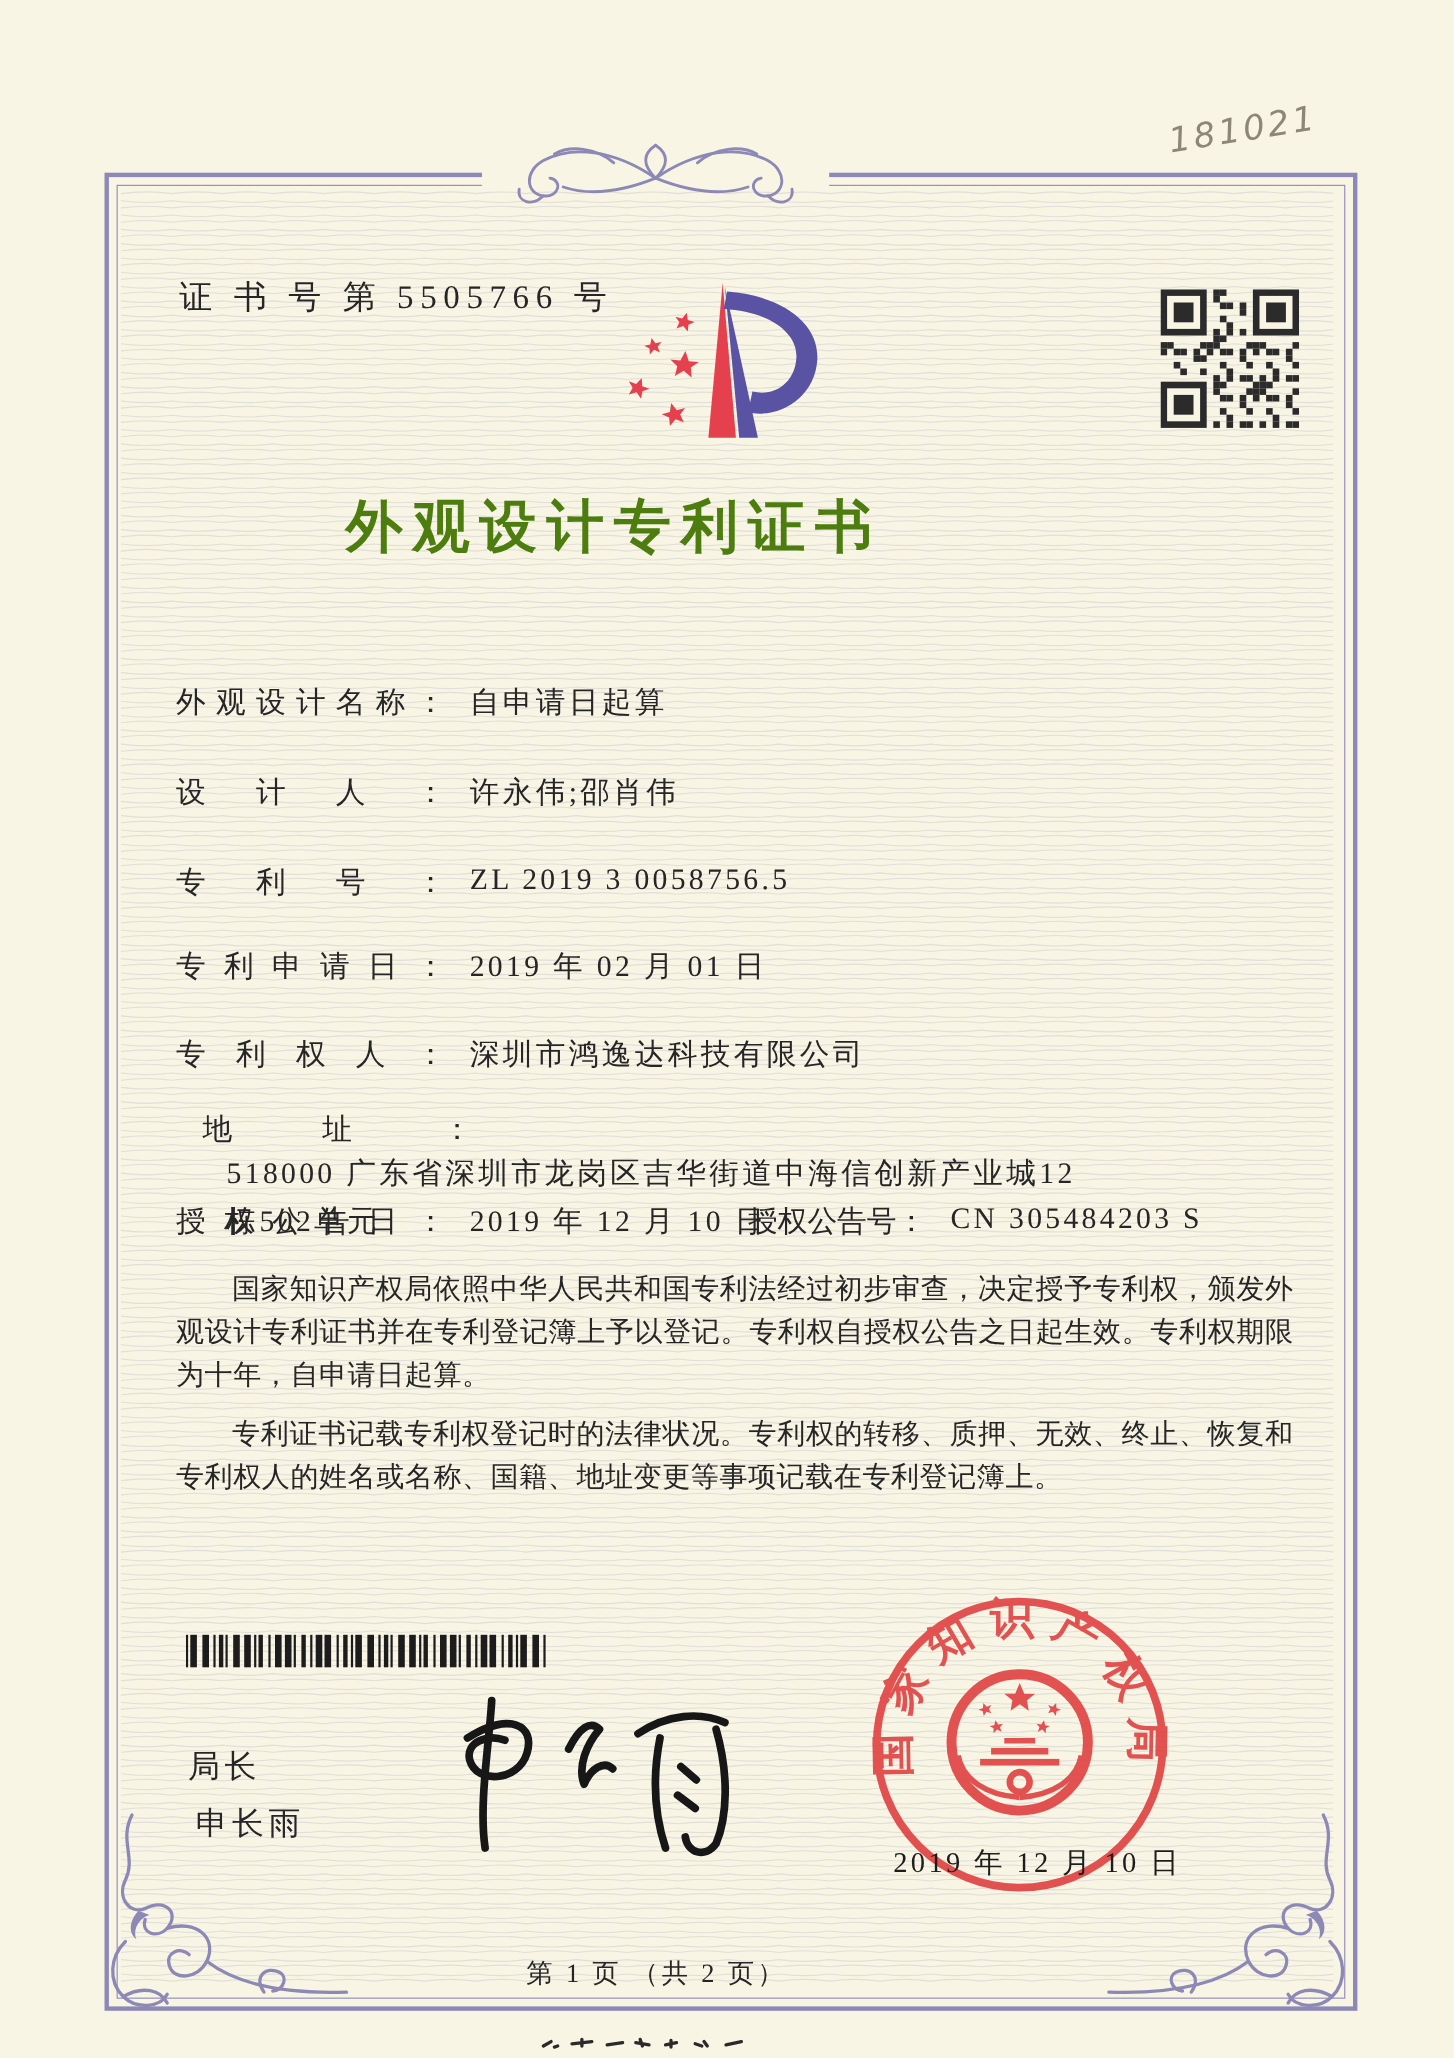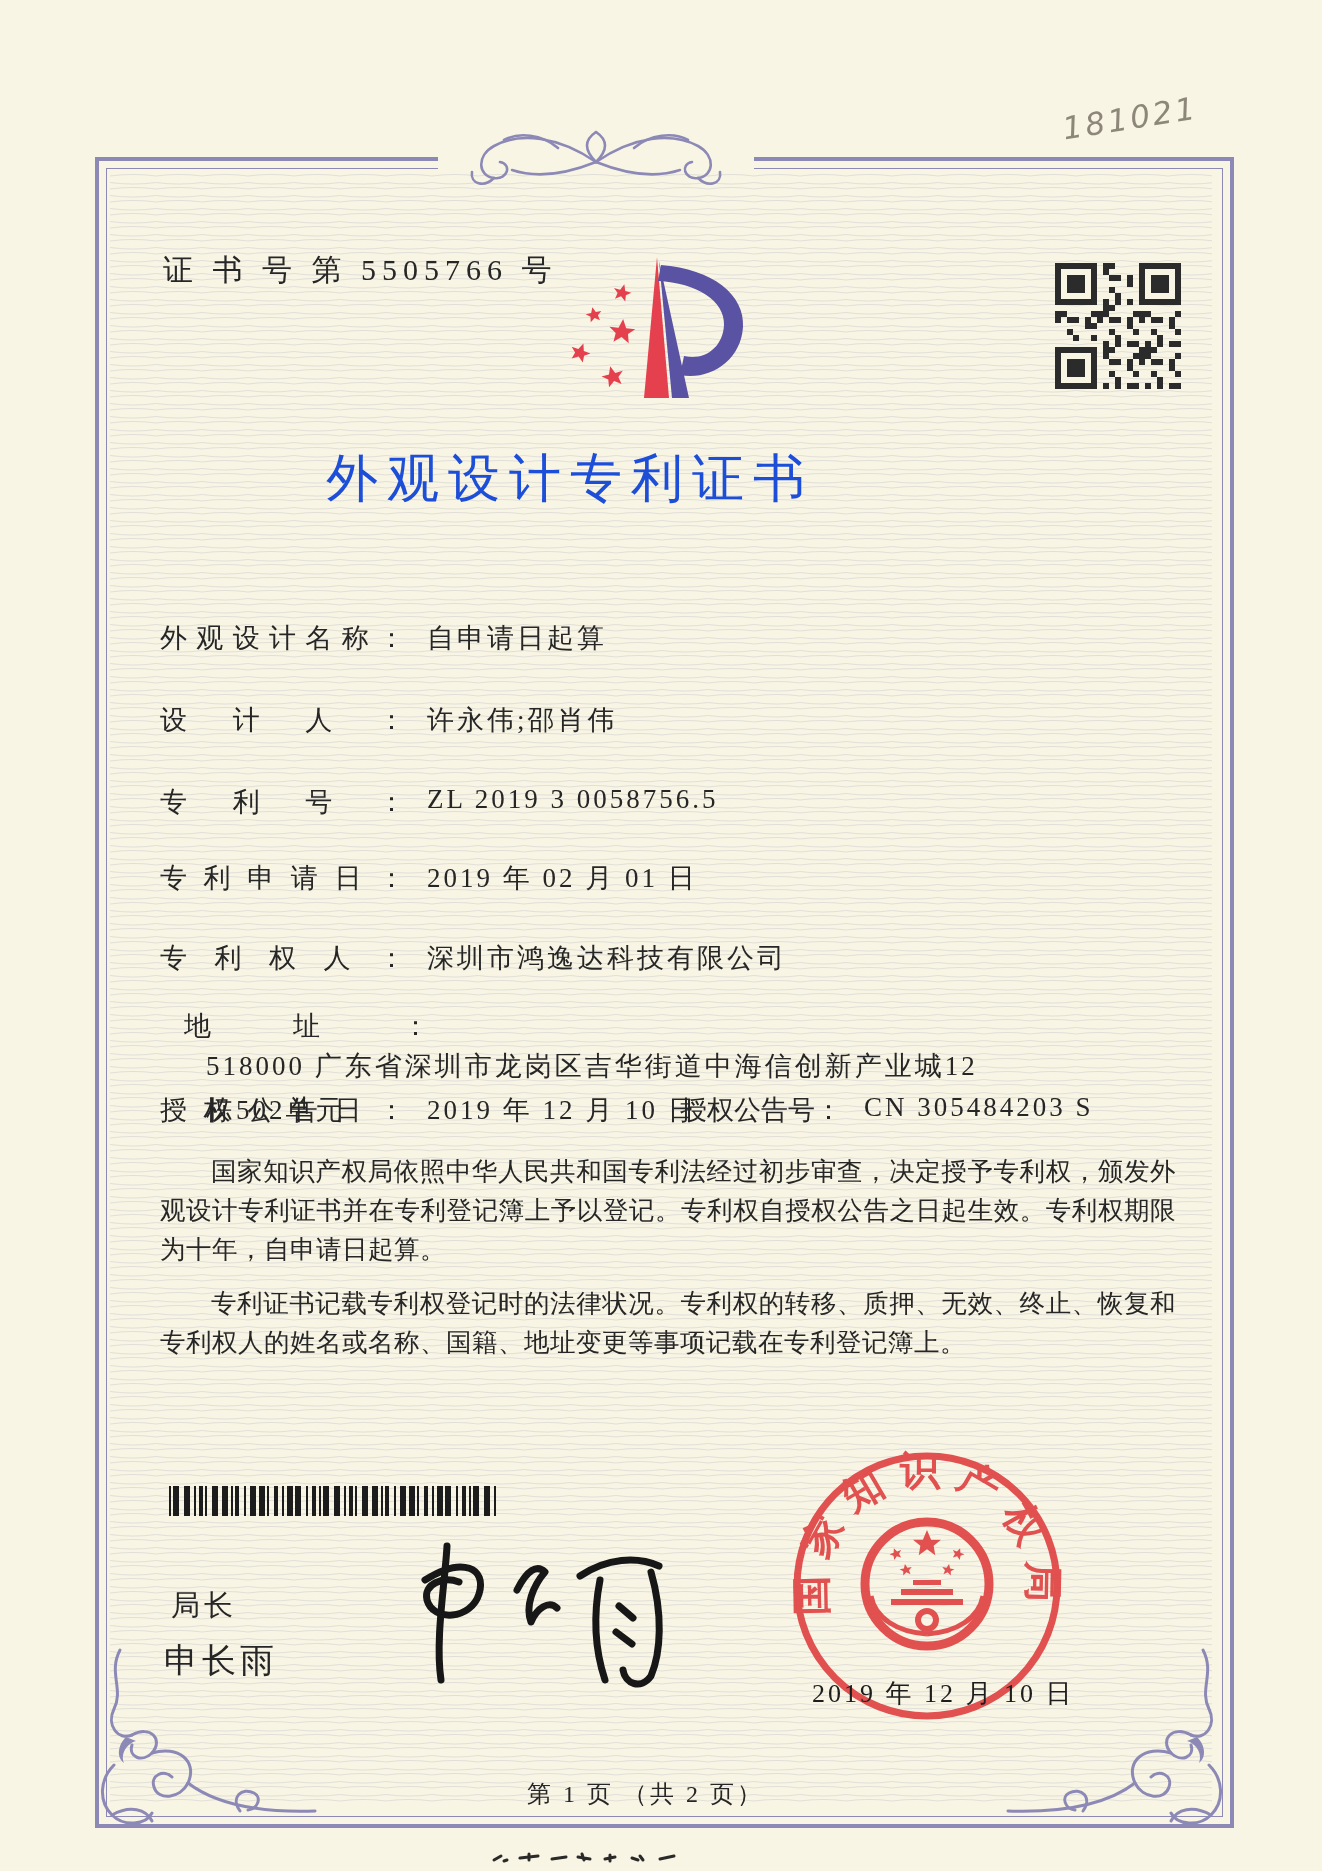--- a/index.html
+++ b/index.html
@@ -14,41 +14,41 @@
                border:4px solid #8d89b6;z-index:1;}
   .frame-inner{position:absolute;left:7px;top:7px;right:7px;bottom:7px;border:1.5px solid #8d89b6;}
   .waves{position:absolute;left:110px;top:172px;z-index:0;}
   .flourish{position:absolute;z-index:2;}
   .ornament-top{position:absolute;left:438px;top:120px;z-index:3;}
   
   .abs{position:absolute;z-index:4;}
   .cert-no{left:163px;top:250px;font-size:30px;letter-spacing:6px;}
   .logo{left:545px;top:253px;}
   .qr{left:1055px;top:263px;}
-  .title{left:60px;top:444px;width:1020px;text-align:center;font-size:52px;font-weight:normal;
-         letter-spacing:9px;color:#1d4ed8;}
+  .title{left:48px;top:444px;width:1020px;text-align:center;font-size:52px;font-weight:bold;
+         letter-spacing:9px;color:#4d7c0f;}
   .frow{left:160px;width:1040px;font-size:27px;white-space:nowrap;}
   .flabel{display:inline-block;width:245px;text-align:justify;text-align-last:justify;
           vertical-align:top;}
   .fvalue{display:inline-block;margin-left:22px;letter-spacing:3px;vertical-align:top;}
   .fvalue-wrap{white-space:normal;width:792px;line-height:44px;}
   .row-wrap{white-space:normal;}
   .pair2{position:absolute;left:520px;top:0;}
   .pair2 .flabel{width:auto;text-align:left;text-align-last:auto;}
   .para{left:160px;width:1016px;font-size:25.5px;line-height:39px;text-align:justify;
         text-indent:51px;letter-spacing:0.5px;}
   .p1{top:1152px;}
   .p2{top:1284px;}
   .barcode{left:169px;top:1486px;}
   .officer-title{left:171px;top:1586px;font-size:29px;letter-spacing:4px;}
-  .officer-name{left:164px;top:1638px;font-size:34px;letter-spacing:4px;}
+  .officer-name{left:178px;top:1638px;font-size:29px;letter-spacing:4px;}
   .sign{left:375px;top:1528px;z-index:6;}
   .seal{left:787px;top:1446px;z-index:5;}
   .seal-date{left:812px;top:1676px;font-size:26px;letter-spacing:3px;z-index:7;color:#1d1d1d;}
-  .footer{left:430px;top:1778px;width:334px;text-align:right;font-size:24px;letter-spacing:3px;}
+  .footer{left:430px;top:1778px;width:334px;text-align:center;font-size:24px;letter-spacing:3px;}
   .cutoff{left:490px;top:1846px;z-index:2;}
 </style>
 </head>
 <body>
 
 <div class="page">
 
   <svg class="waves" id="waves" width="1102" height="1634">
       <path d="M0,4.0 q23,-3.1 46,0 q23,-3.1 46,0 q23,-3.1 46,0 q23,-3.1 46,0 q23,-3.1 46,0 q23,-3.1 46,0 q23,-3.1 46,0 q23,-3.1 46,0 q23,-3.1 46,0 q23,-3.1 46,0 q23,-3.1 46,0 q23,-3.1 46,0 q23,-3.1 46,0 q23,-3.1 46,0 q23,-3.1 46,0 q23,-3.1 46,0 q23,-3.1 46,0 q23,-3.1 46,0 q23,-3.1 46,0 q23,-3.1 46,0 q23,-3.1 46,0 q23,-3.1 46,0 q23,-3.1 46,0 q23,-3.1 46,0" fill="none" stroke="rgba(128,134,168,0.20)" stroke-width="1"></path>
       <path d="M0,10.5 q23,3.1 46,0 q23,3.1 46,0 q23,3.1 46,0 q23,3.1 46,0 q23,3.1 46,0 q23,3.1 46,0 q23,3.1 46,0 q23,3.1 46,0 q23,3.1 46,0 q23,3.1 46,0 q23,3.1 46,0 q23,3.1 46,0 q23,3.1 46,0 q23,3.1 46,0 q23,3.1 46,0 q23,3.1 46,0 q23,3.1 46,0 q23,3.1 46,0 q23,3.1 46,0 q23,3.1 46,0 q23,3.1 46,0 q23,3.1 46,0 q23,3.1 46,0 q23,3.1 46,0" fill="none" stroke="rgba(128,134,168,0.20)" stroke-width="1"></path>

